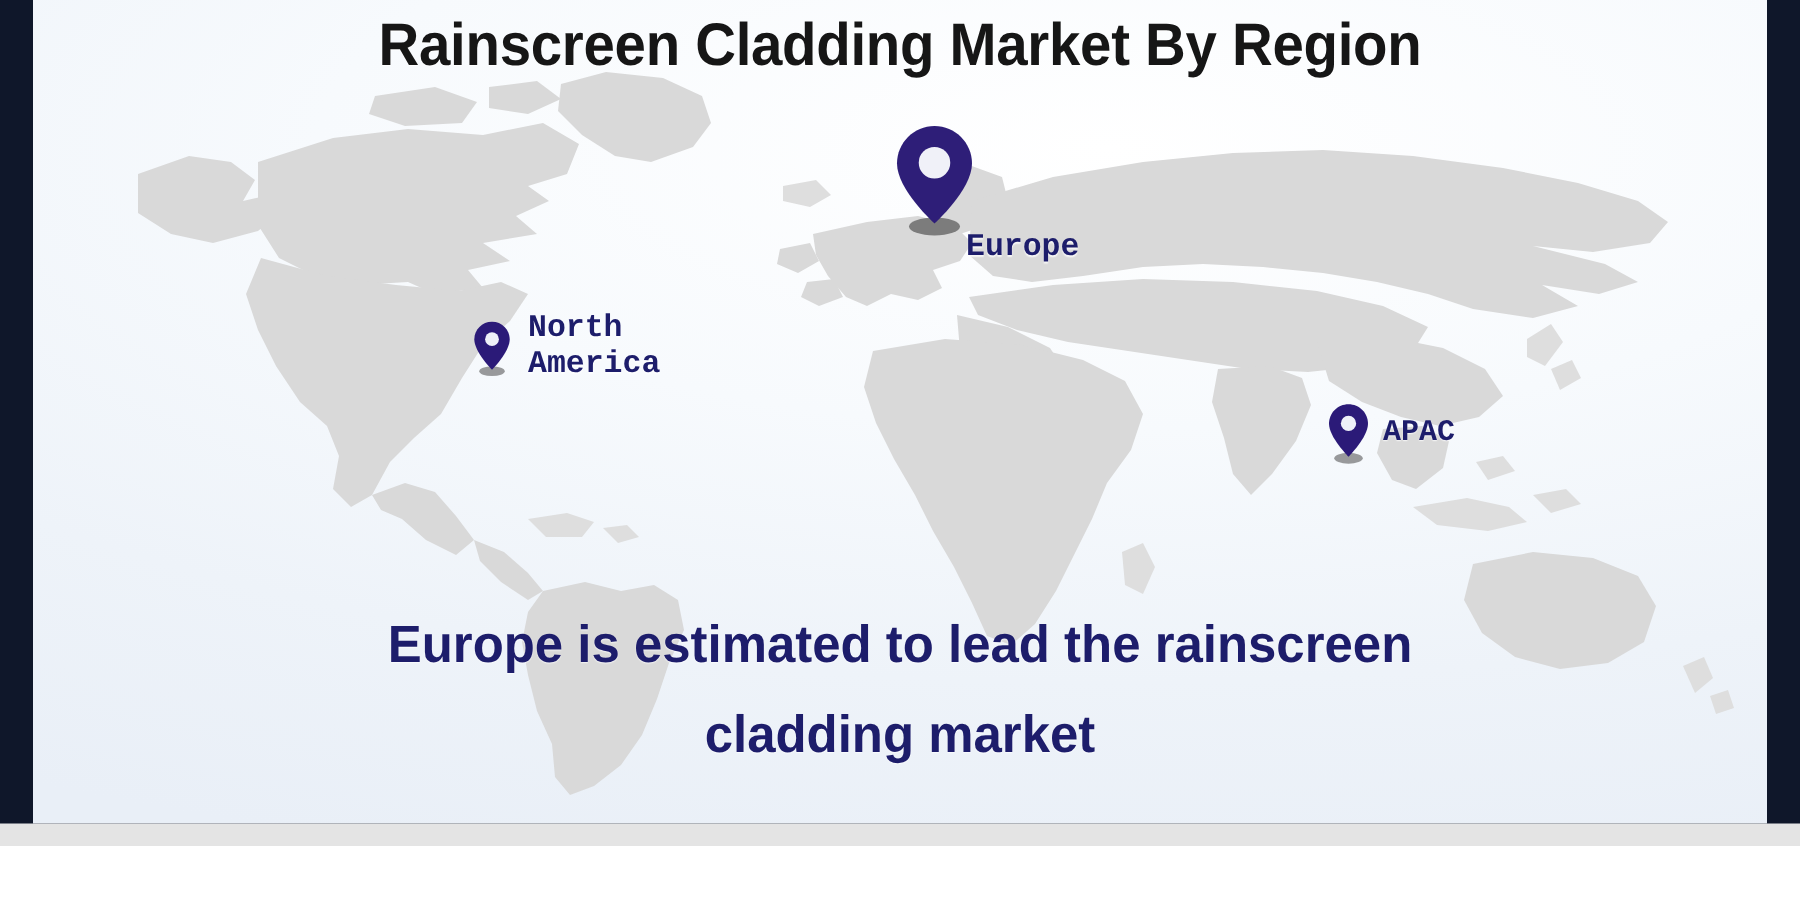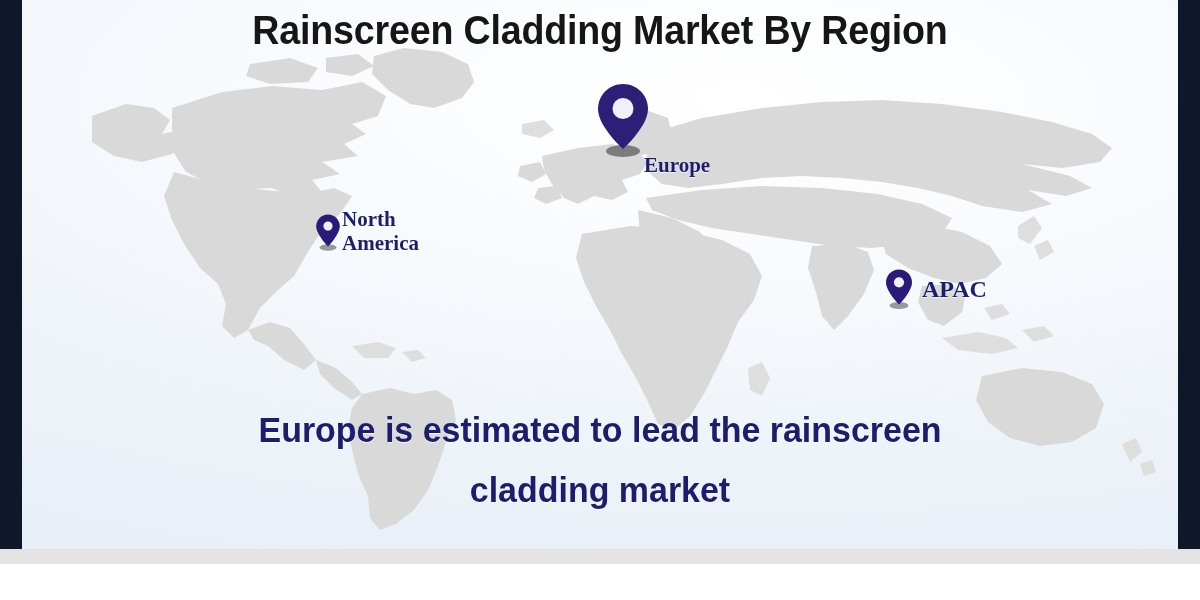--- a/index.html
+++ b/index.html
@@ -59,37 +59,37 @@
   .marker{
     position:absolute;
     display:flex;
     align-items:center;
   }
   .pin{ position:relative; flex:0 0 auto; }
   .pin svg{ display:block; overflow:visible; }
   .marker-label{
     color:#1d1d6b;
     font-weight:bold;
-    font-family:Liberation Serif, serif;
+    font-family:Liberation Mono, monospace;
     line-height:1.12;
     white-space:pre-line;
     text-shadow:0 1px 1px rgba(255,255,255,0.8);
   }
 
   
   #marker-north-america{ left:292px; top:208px; }
-  #marker-north-america .marker-label{ font-size:21px; }
+  #marker-north-america .marker-label{ font-size:21px; margin-left:10px; }
 
   
   #marker-europe{ left:572px; top:82px; flex-direction:column; align-items:flex-start; }
   #marker-europe .marker-label{ font-size:21px; margin-left:50px; margin-top:-4px; }
 
   
   #marker-apac{ left:862px; top:268px; }
-  #marker-apac .marker-label{ font-size:24px; margin-left:8px; }
+  #marker-apac .marker-label{ font-size:20px; margin-left:8px; }
 
   
   .caption{
     position:absolute;
     left:0; right:0; top:400px;
     text-align:center;
     color:#1d1d6b;
     font-weight:bold;
     font-size:35px;
     line-height:1.72;

